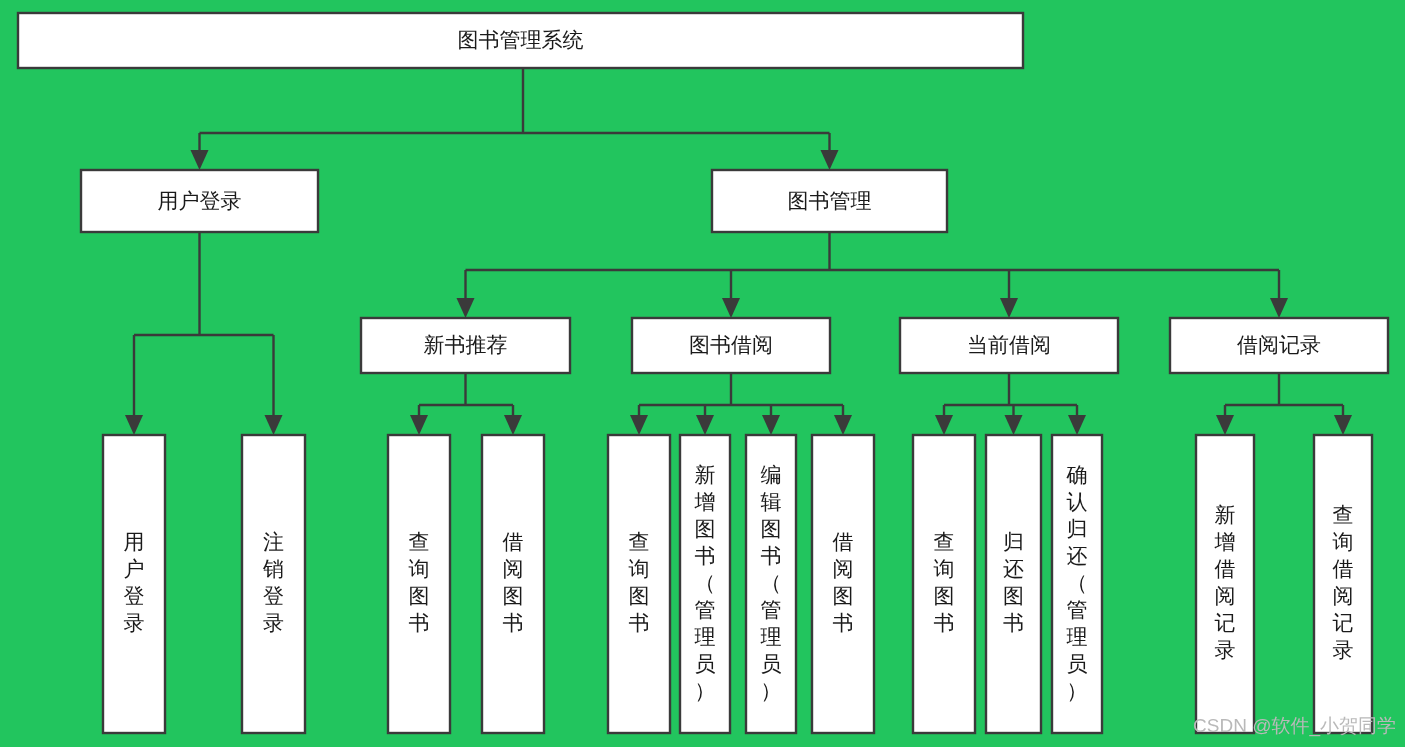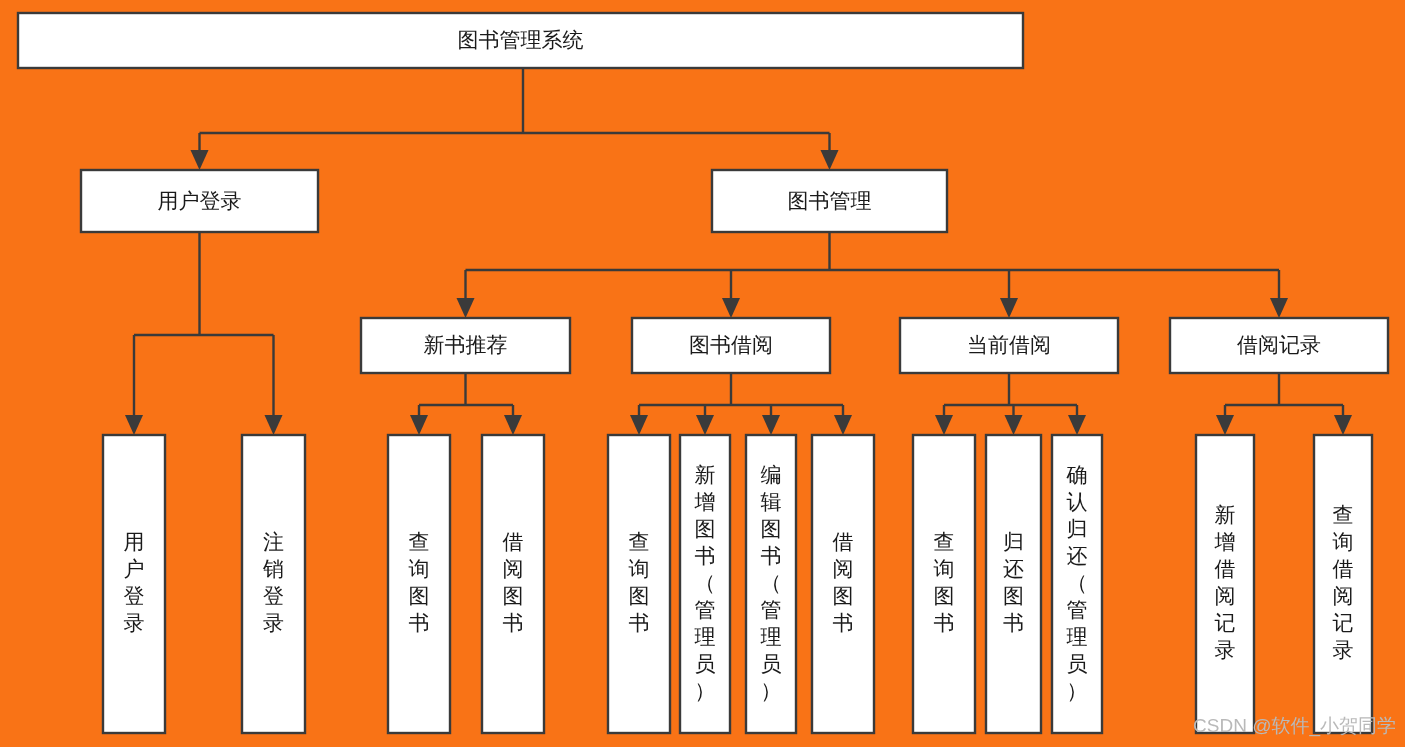--- a/index.html
+++ b/index.html
@@ -8,21 +8,21 @@
     padding: 0;
     background: #ffffff;
   }
   body {
     font-family: "Liberation Sans", "DejaVu Sans", sans-serif;
   }
   #diagram-root {
     position: relative;
     width: 1405px;
     height: 747px;
-    background: #f97316;
+    background: #22c55e;
     overflow: hidden;
   }
   svg.diagram-canvas {
     position: absolute;
     left: 0;
     top: 0;
     width: 1405px;
     height: 747px;
     display: block;
   }

